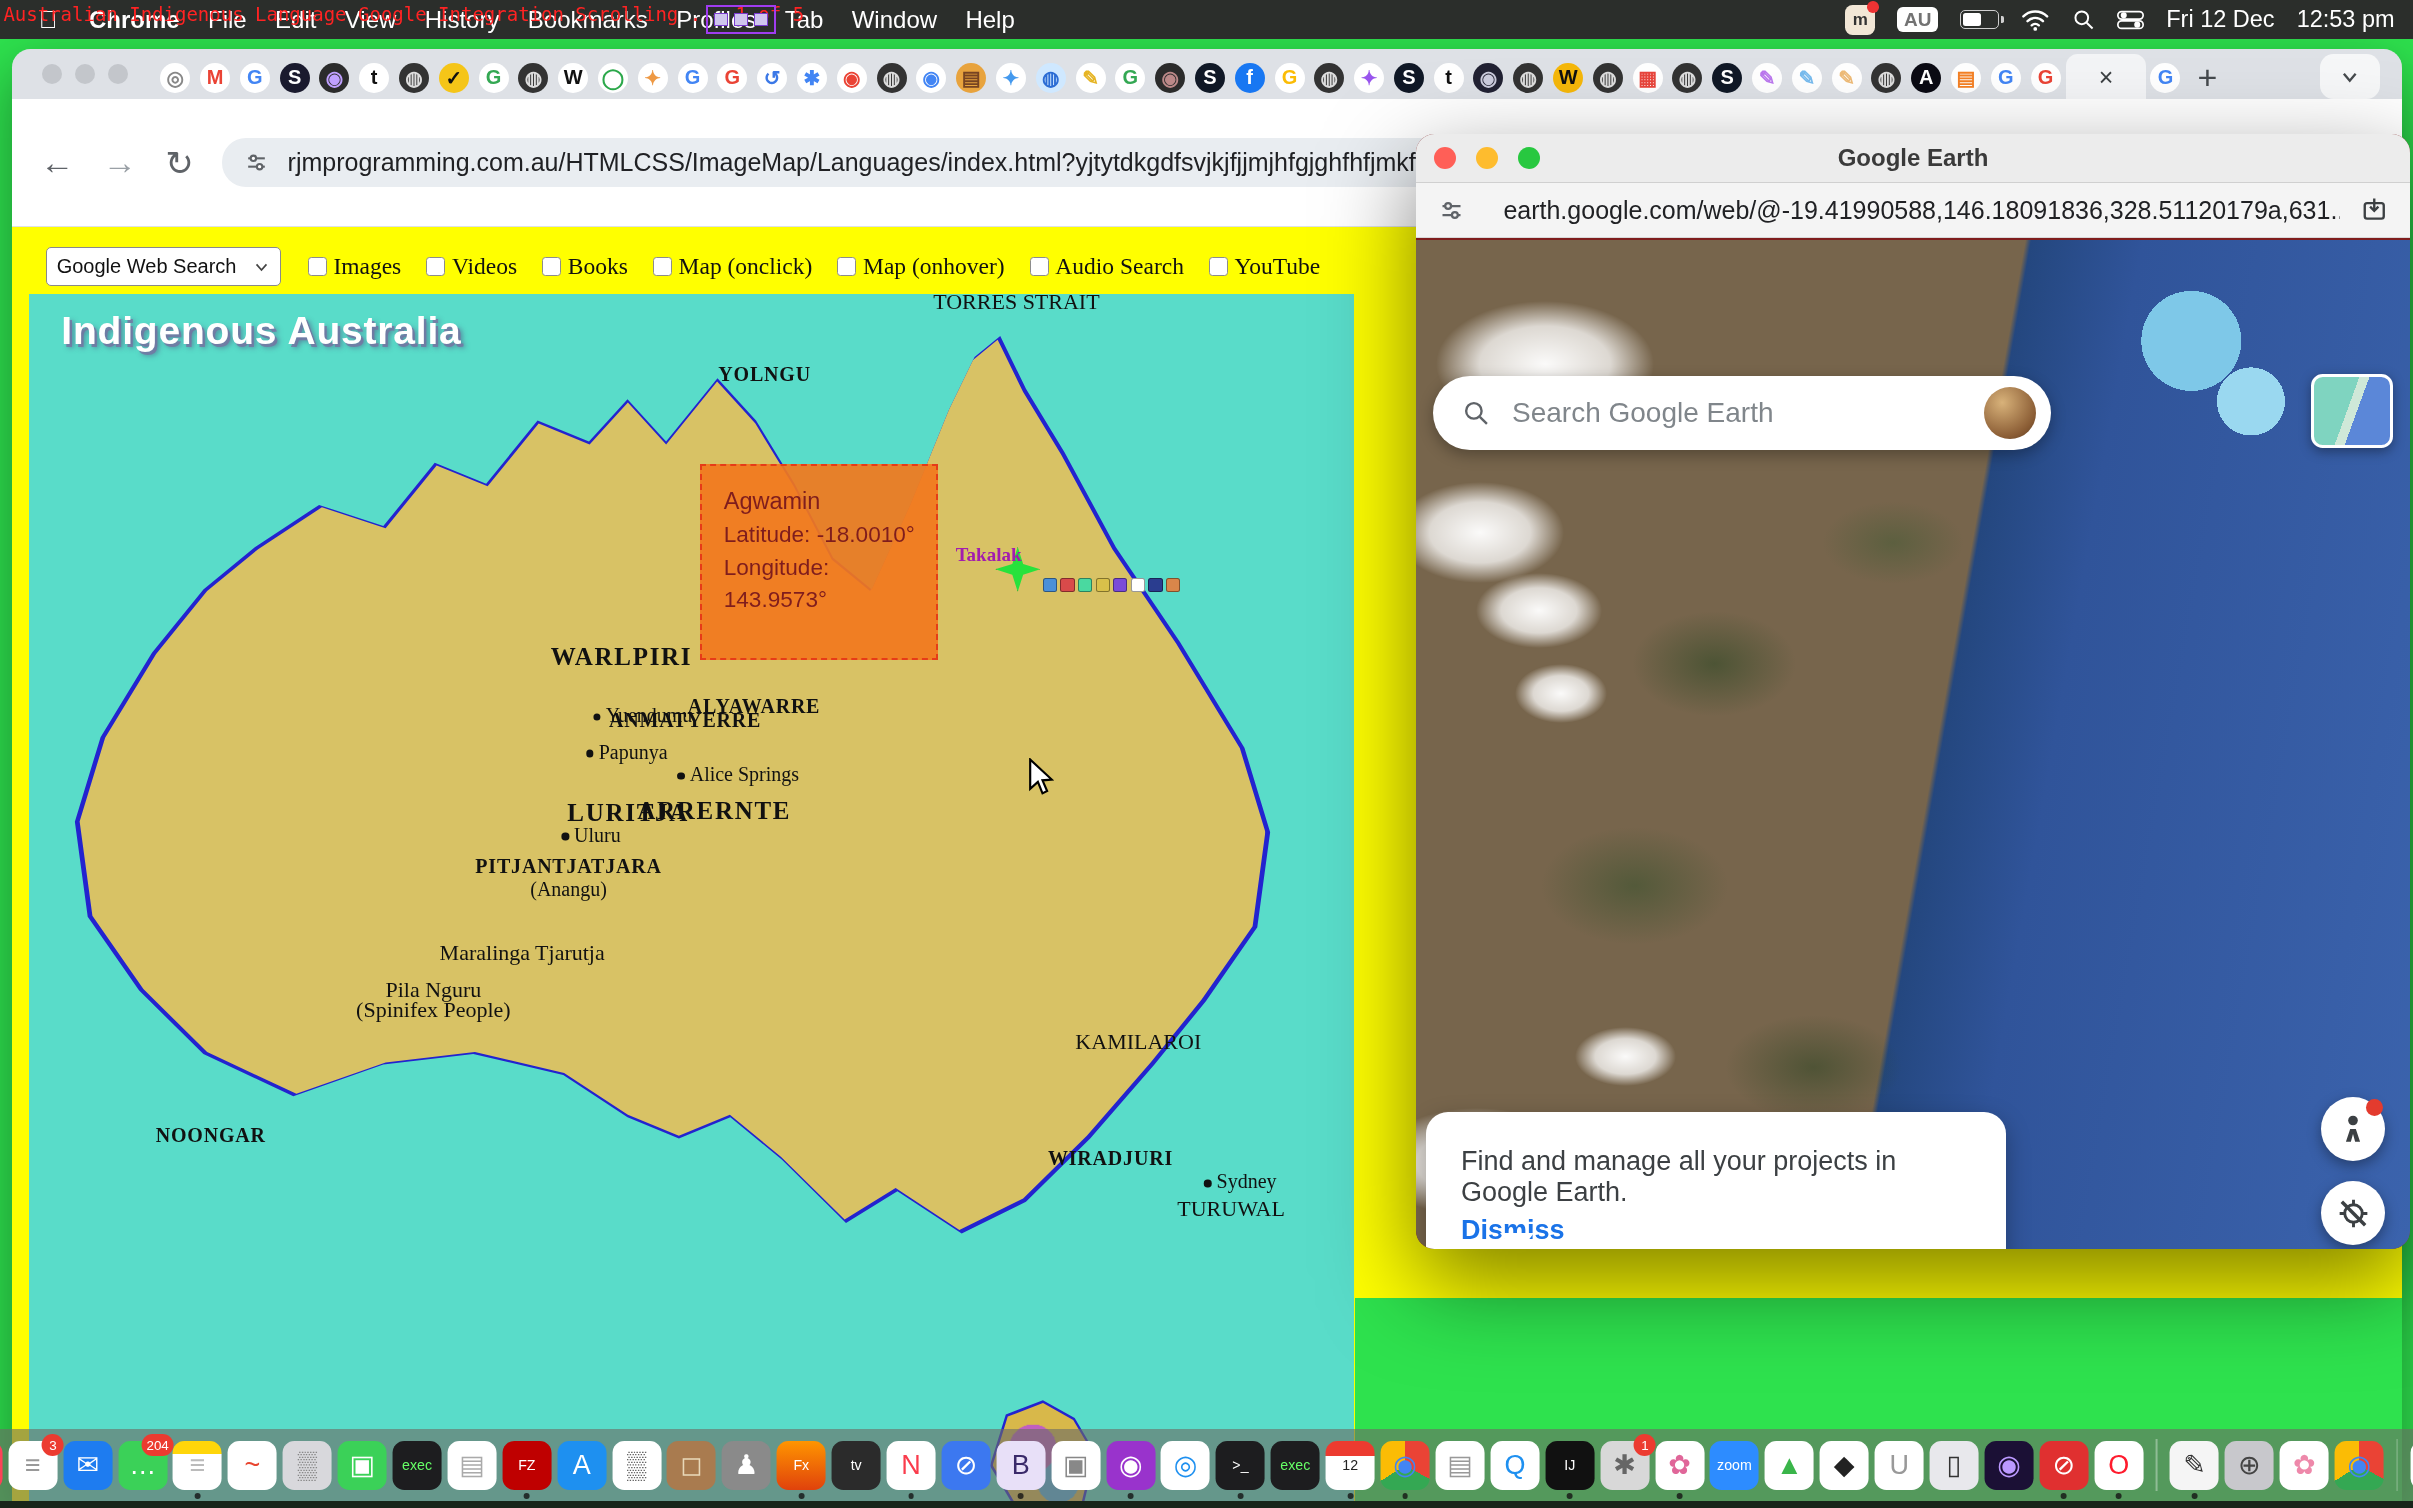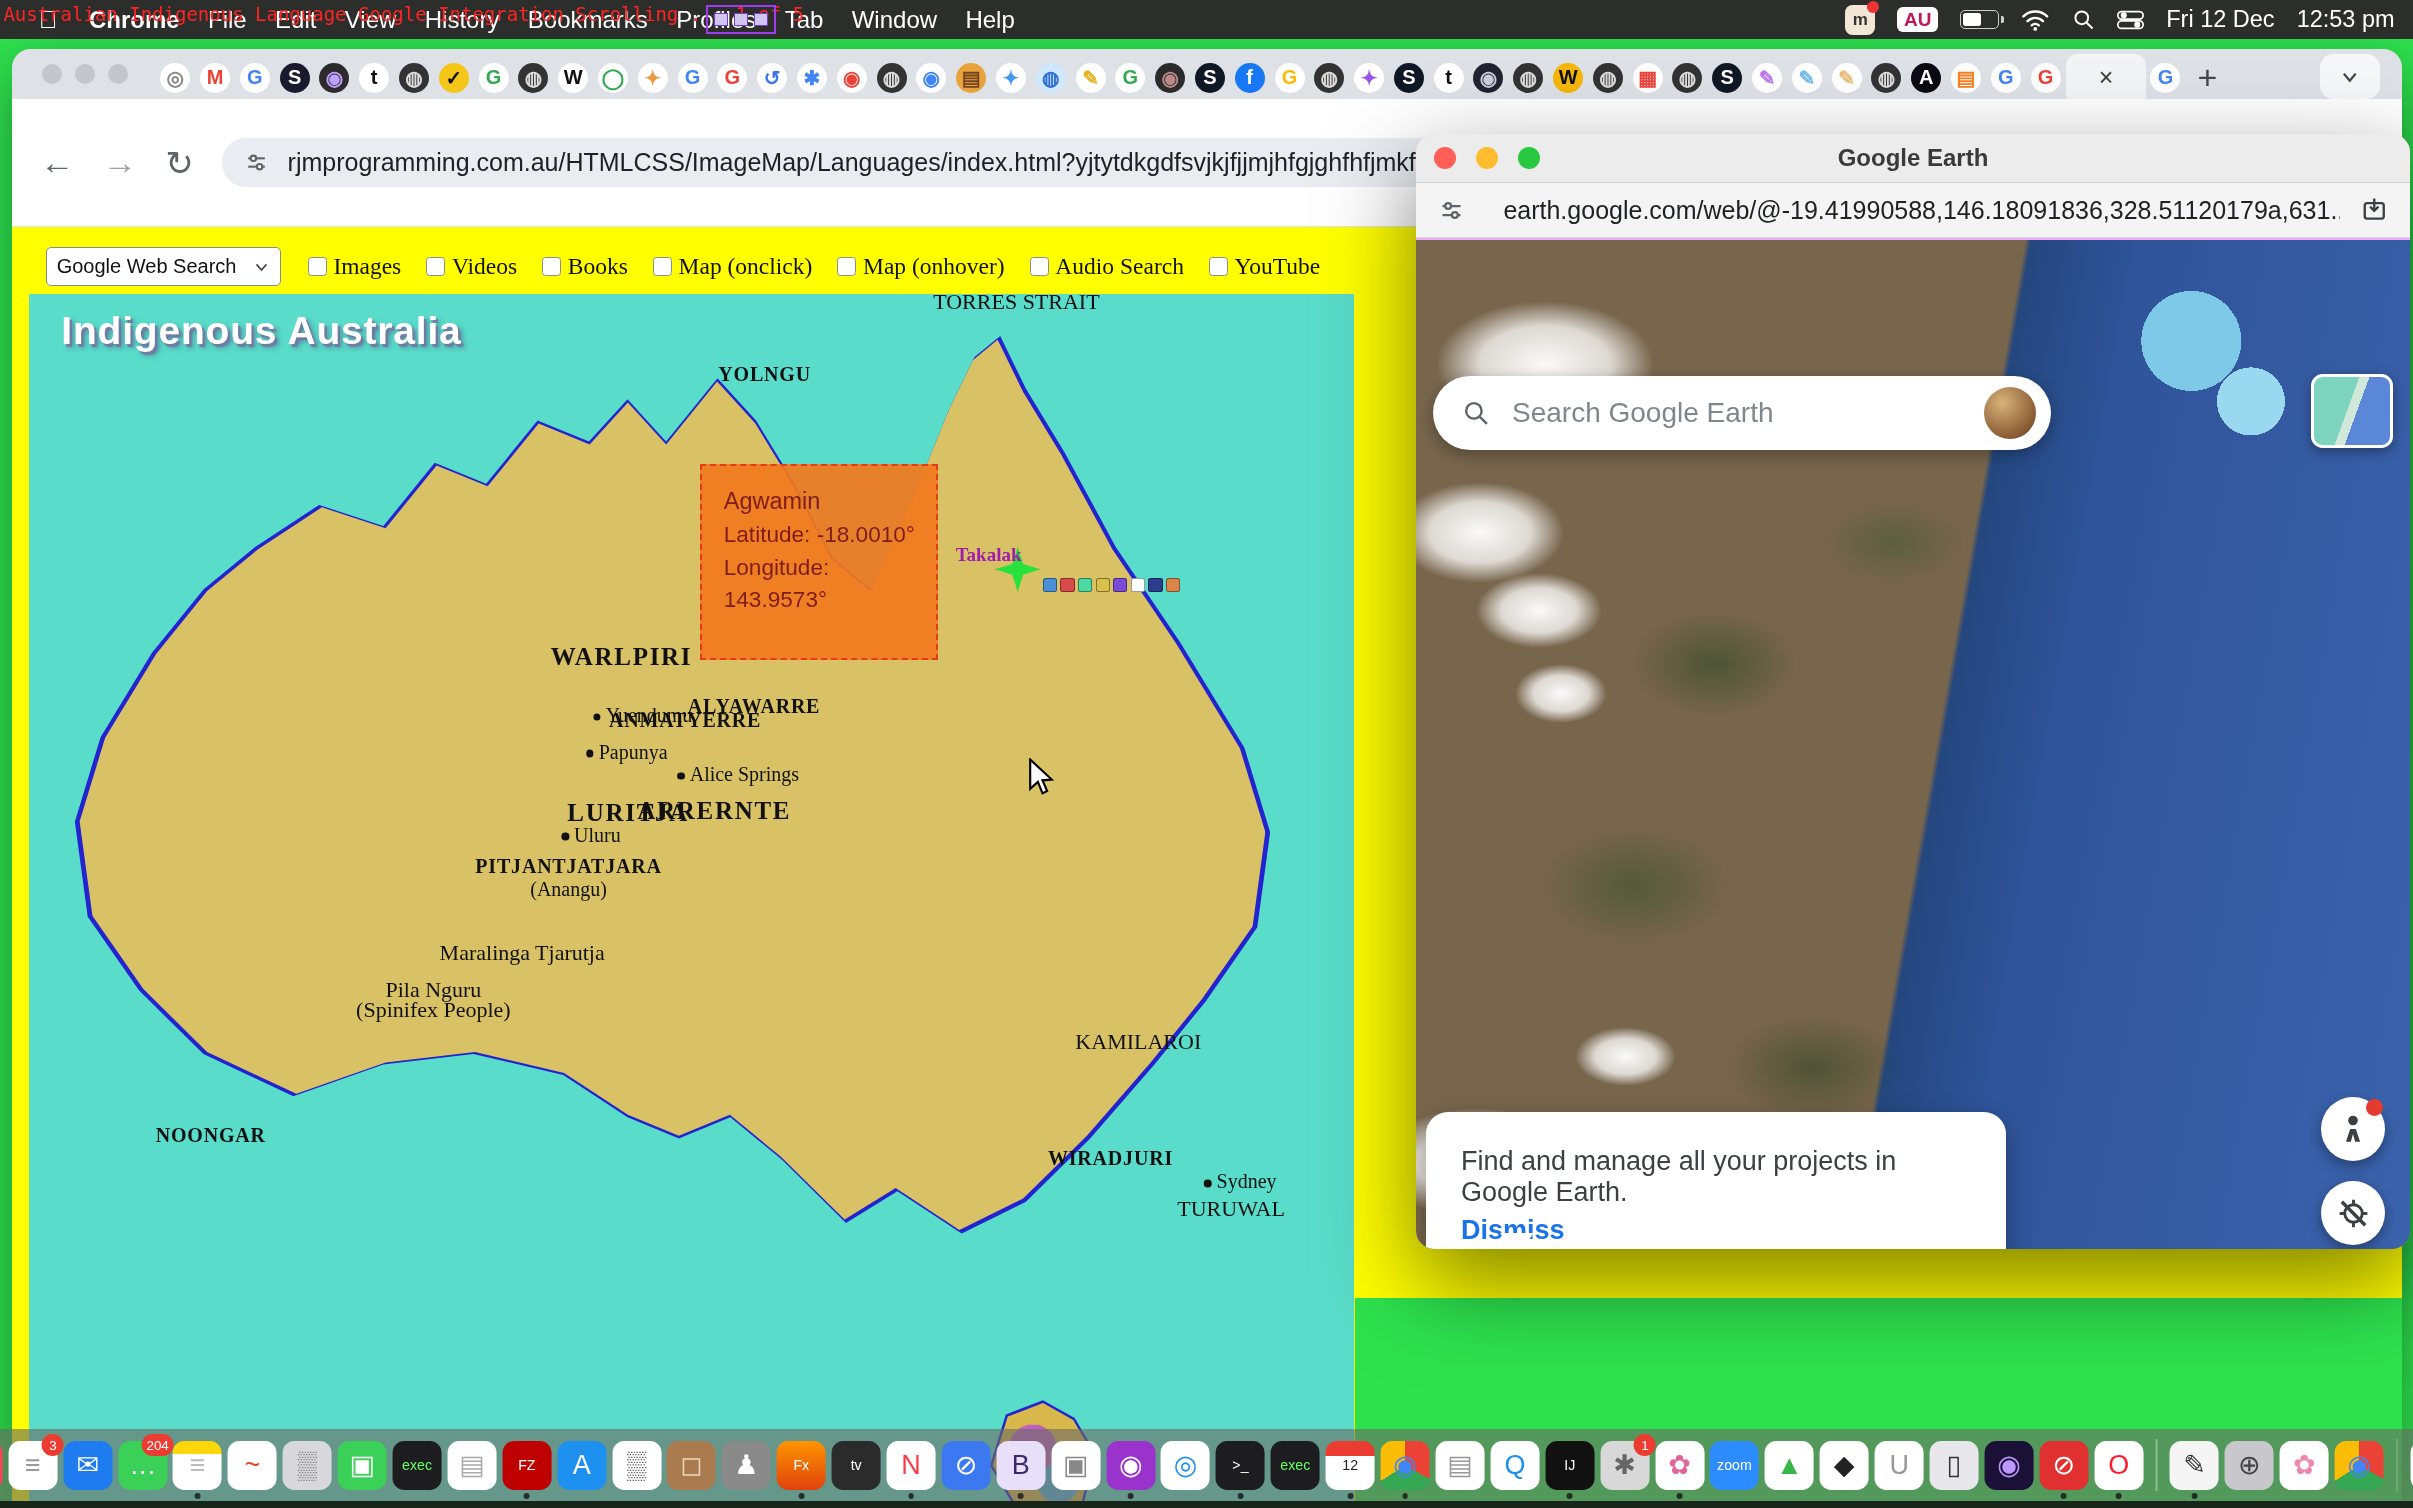--- a/index.html
+++ b/index.html
@@ -10,21 +10,21 @@
   #menubar { position:absolute; top:0; left:0; width:2413px; height:39px; background:#2b2e2b; display:flex; align-items:center; color:#fff; z-index:50; }
   #menubar .mitem { font-size:24px; margin:0 14.2px; white-space:nowrap; }
   #menubar .apple { font-size:25px; margin:0 17px 0 39px; }
   .app-name { font-weight:bold; }
   #annotation { position:absolute; top:3.4px; left:3.4px; font-family:"DejaVu Sans Mono",monospace; font-size:19px; color:#ff2323; z-index:60; white-space:nowrap; }
   #annotation-box { position:absolute; top:5px; left:706px; width:70px; height:28.5px; border:2.5px solid #a03cf0; z-index:60; display:flex; align-items:center; justify-content:space-evenly; }
   #annotation-box i { width:13.4px; height:13.4px; background:#cfc6ee; border:1.7px solid #7a3cd0; }
   #status { margin-left:auto; display:flex; align-items:center; gap:22px; padding-right:18.4px; }
   .mk-icon { width:30px; height:30px; border-radius:7.5px; background:#f2e7d6; color:#333; font-size:17px; font-weight:bold; display:flex; align-items:center; justify-content:center; position:relative; }
   .mk-icon b { position:absolute; top:-3.4px; right:-3.4px; width:11.7px; height:11.7px; border-radius:50%; background:#e33; }
-  .au-badge { background:#fff; color:#be185d; font-weight:bold; font-size:19px; border-radius:5.9px; padding:1.7px 6.7px; }
+  .au-badge { background:#fff; color:#737373; font-weight:bold; font-size:19px; border-radius:5.9px; padding:1.7px 6.7px; }
   .battery { width:39px; height:18.4px; border:1.7px solid #cfcfcf; border-radius:5px; position:relative; }
   .battery i { position:absolute; left:1.7px; top:1.7px; bottom:1.7px; width:50%; background:#fff; border-radius:2.5px; }
   .battery u { position:absolute; right:-5.9px; top:5px; width:3.4px; height:6.7px; background:#cfcfcf; border-radius:0 1.7px 1.7px 0; }
   .stxt { font-size:23.5px; }
 
   
   #chrome { position:absolute; left:11.7px; top:49px; width:2390px; height:1455px; border-radius:18.4px 18.4px 0 0; background:#dee1e6; box-shadow:0 20px 59px rgba(0,0,0,.4); }
   #tabstrip { position:absolute; top:0; left:0; right:0; height:50px; display:flex; align-items:flex-end; }
   .tl-dots { position:absolute; left:30px; top:15px; display:flex; gap:13.4px; }
   .tl-dots i { width:20px; height:20px; border-radius:50%; background:#c3c6cb; }
@@ -98,21 +98,21 @@
   #tooltip { position:absolute; left:50.6%; top:13.5%; width:18%; height:15.6%; background:rgba(241,121,30,.93); border:2.5px dashed #e63b18; }
   #tooltip .tt { position:absolute; left:22px; top:18.4px; font-size:22.6px; line-height:1.45; color:#7f1d1d; }
   #tooltip .tt b { font-size:23.5px; font-weight:normal; }
   #takalak-star { position:absolute; left:74.6%; top:21.9%; width:45px; height:45px; transform:translate(-50%,-50%); background:#27e23c; border:1.7px solid #0a8a1e;
     clip-path:polygon(50% 0,62% 38%,100% 50%,62% 62%,50% 100%,38% 62%,0 50%,38% 38%); }
   #takalak-label { position:absolute; left:72.4%; top:20.8%; transform:translate(-50%,-50%); font-family:"Liberation Serif",serif; font-size:19px; font-weight:bold; color:#a21caf; }
   #mini-icons { position:absolute; left:76.5%; top:22.6%; display:flex; gap:3.4px; }
   #mini-icons i { width:14.2px; height:14.2px; border-radius:2.5px; border:0.8px solid rgba(0,0,0,.4); }
 
   
-  #earth { position:absolute; left:1416px; top:134px; width:994px; height:1115px; border-radius:18.4px; box-shadow:0 34px 92px rgba(0,0,0,.5); z-index:40; overflow:hidden; background:#f0abfc; }
+  #earth { position:absolute; left:1416px; top:134px; width:994px; height:1115px; border-radius:18.4px; box-shadow:0 34px 92px rgba(0,0,0,.5); z-index:40; overflow:hidden; background:#7f1d1d; }
   #ge-titlebar { position:absolute; top:0; left:0; right:0; height:49px; background:#ececec; border-bottom:0.8px solid #d0d0d0; display:flex; align-items:center; justify-content:center; }
   #ge-titlebar .title { font-size:24px; font-weight:bold; color:#3a3a3a; }
   .ge-dots { position:absolute; left:18.4px; top:13.4px; display:flex; gap:20px; }
   .ge-dots i { width:22px; height:22px; border-radius:50%; }
   #ge-urlrow { position:absolute; top:49px; left:0; right:0; height:55px; background:#f4f4f4; border-bottom:0.8px solid #d8d8d8; display:flex; align-items:center; padding:0 22px; }
   #ge-urlrow .url { font-size:25px; color:#202124; white-space:nowrap; overflow:hidden; flex:1; margin:0 20px; }
   #ge-view { position:absolute; top:106px; left:0; right:0; bottom:0; background-color:#77654c;
     background-image:
       radial-gradient(circle 50px at 78% 10%, #7ec8e8 0 50px, transparent 50px),
       radial-gradient(circle 34px at 84% 16%, #9ad8f0 0 34px, transparent 34px),

